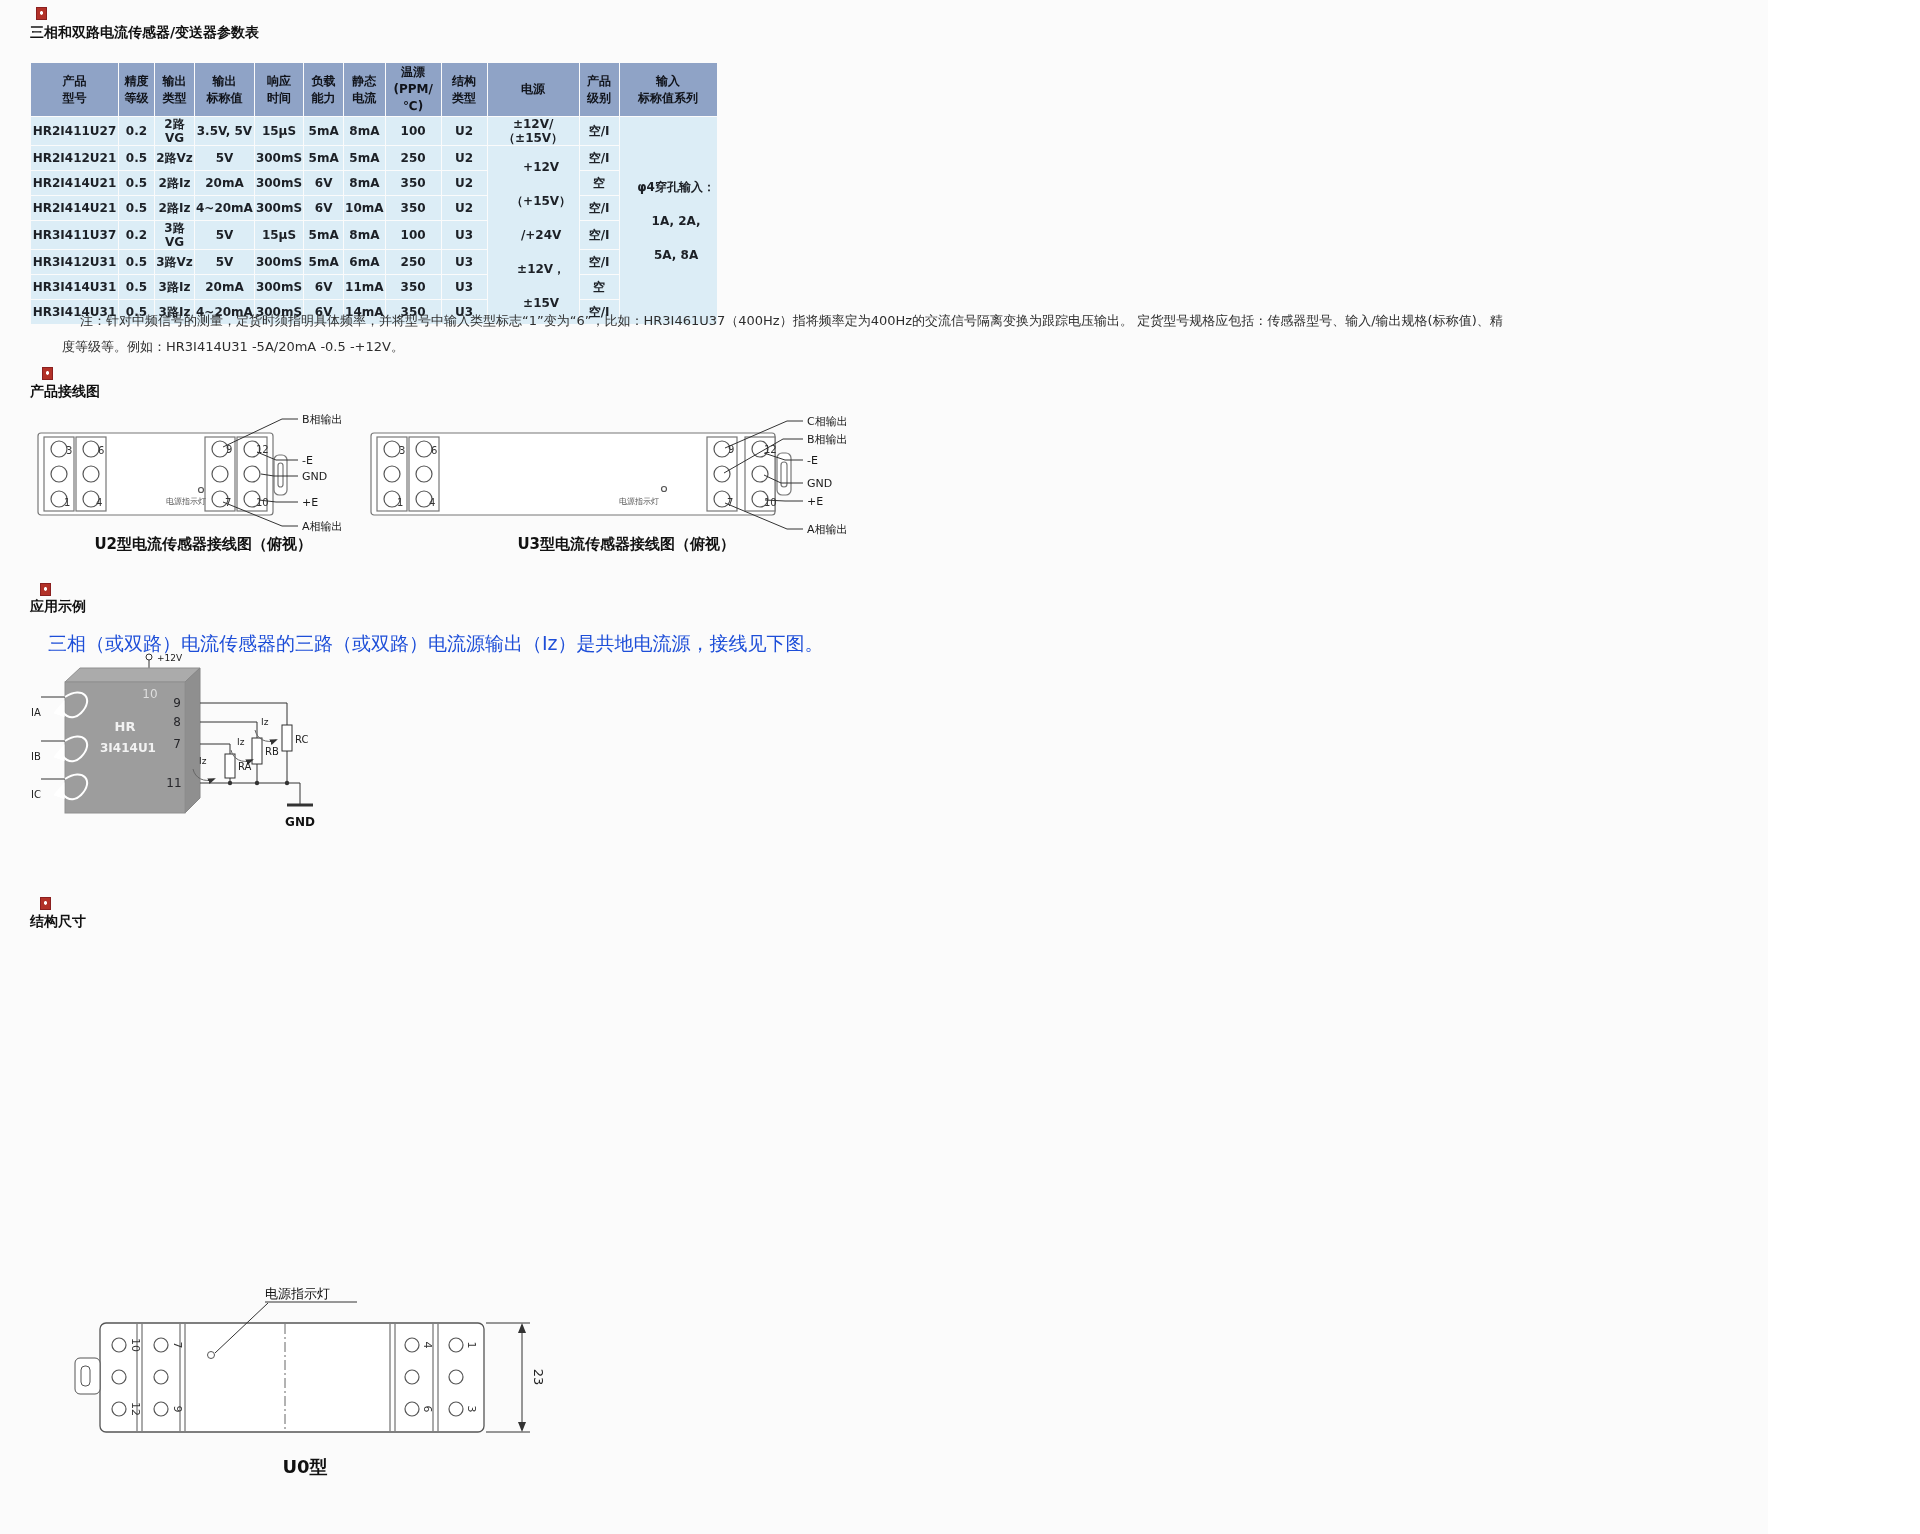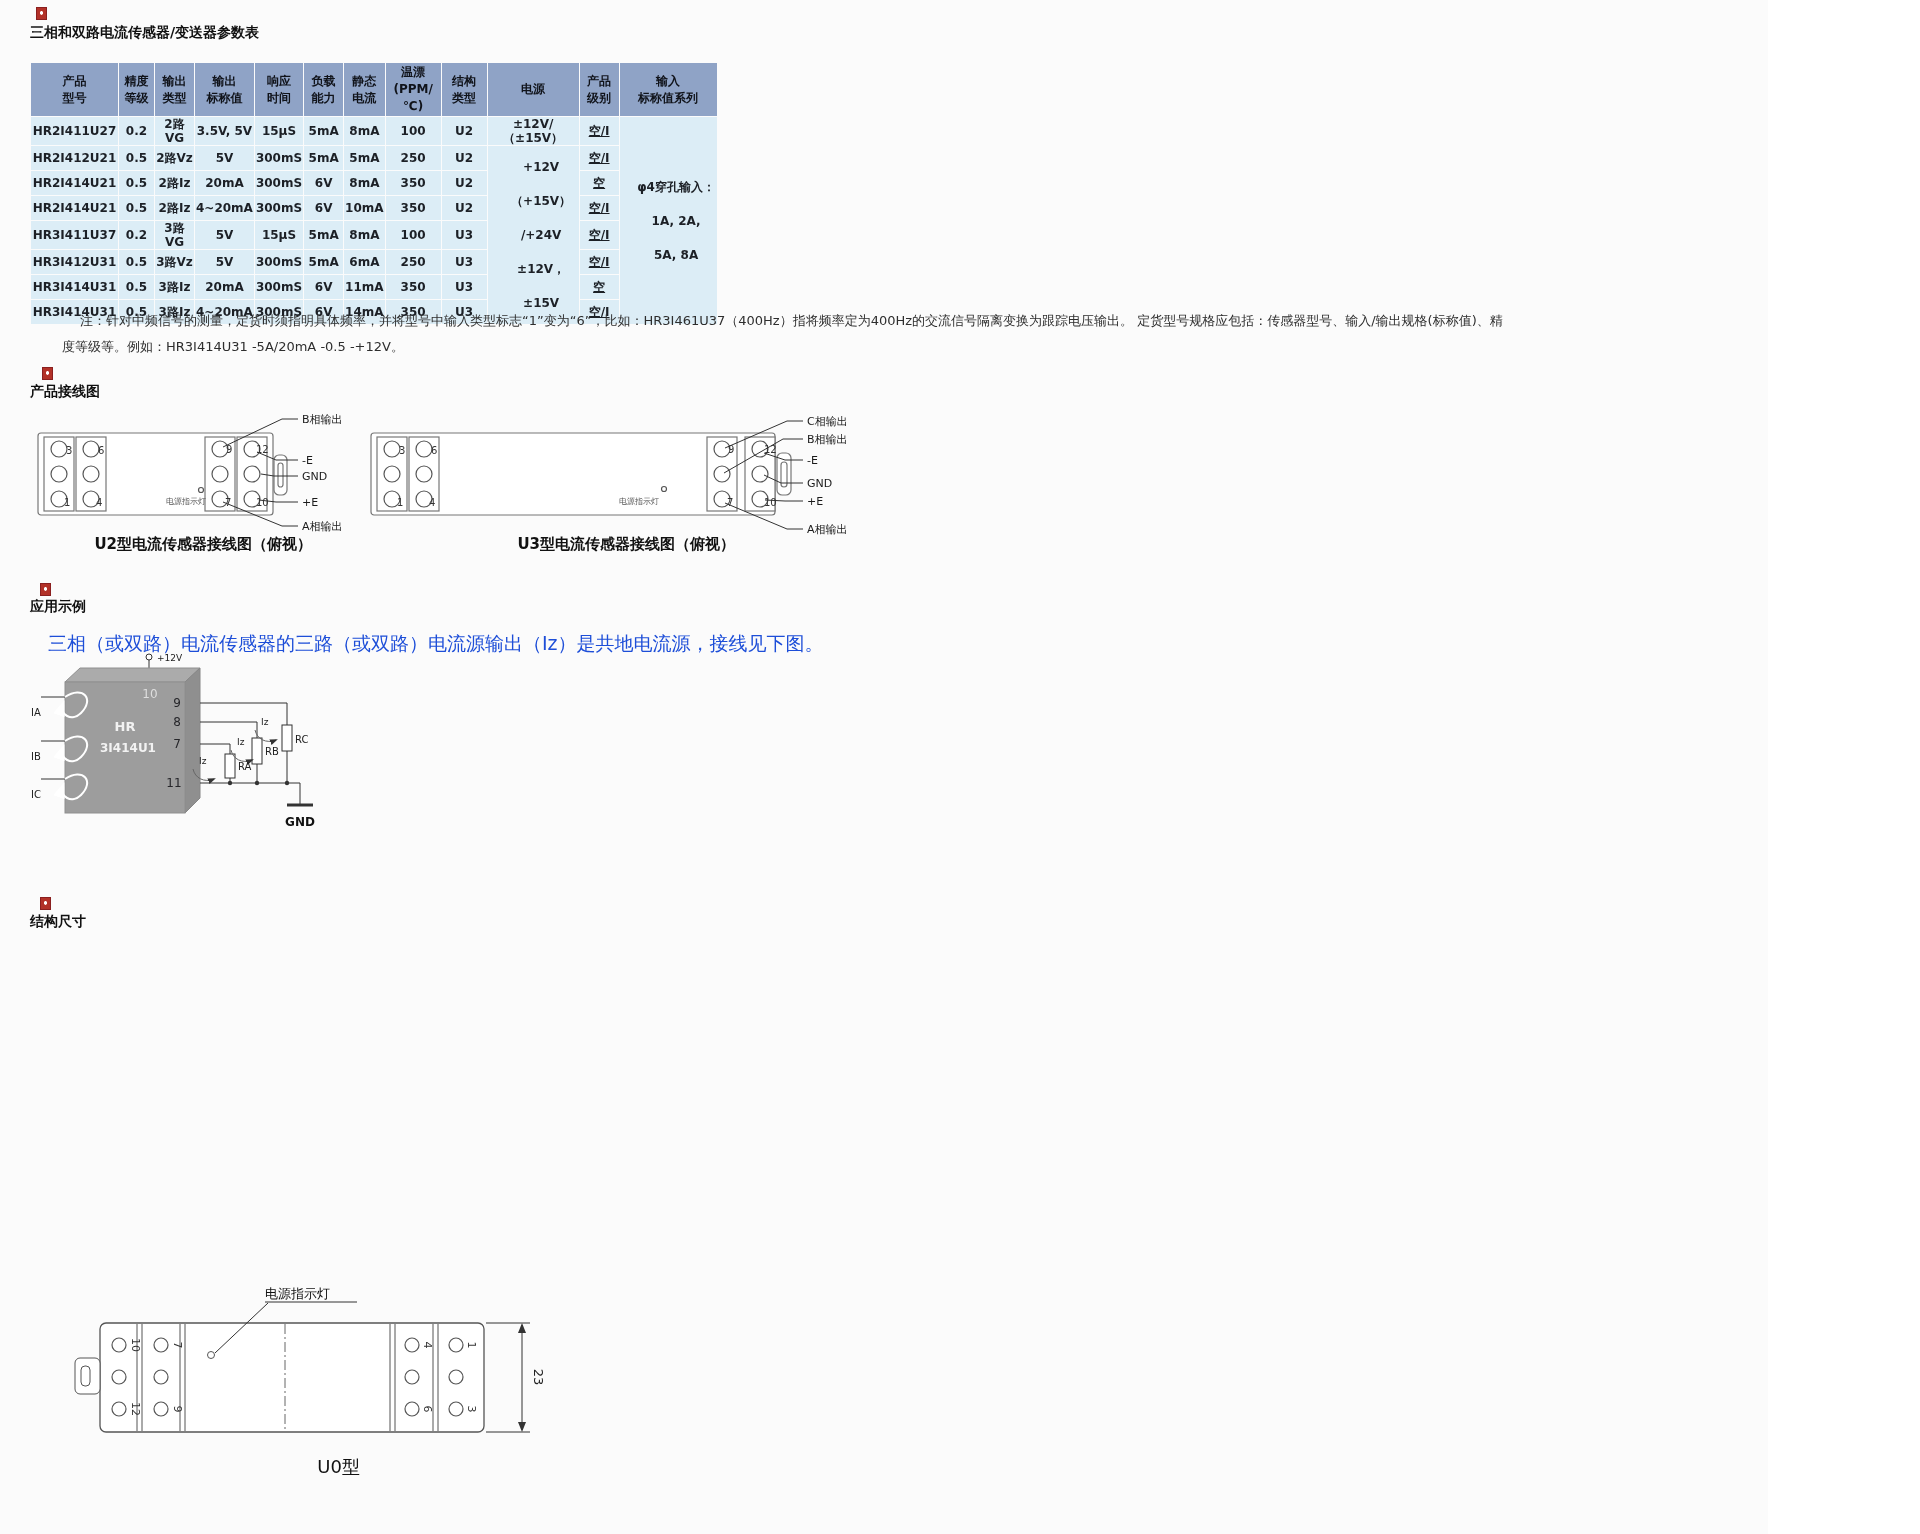--- a/index.html
+++ b/index.html
@@ -9,36 +9,36 @@
 
   .anchor-icon { position:absolute; width:11px; height:13px; border:1px solid #8a1f1f;
     background:radial-gradient(circle at 50% 45%, #ffffff 0 1.5px, #b23128 2px); }
 
   .sec-title { position:absolute; font-size:14px; font-weight:bold; color:#111; white-space:nowrap; }
 
   .ptable { position:absolute; left:30px; top:62px; border-collapse:collapse; table-layout:fixed;
     font-size:12px; font-weight:bold; color:#1c2026; text-align:center; border:1px solid #f97316; }
   .ptable th { background:#8fa3c6; border:1px solid #fbfbfb; padding:1px 1px; line-height:17px; font-size:12px; color:#10131a; }
   .ptable td { background:#dcedf6; border:1px solid #fbfbfb; height:25px; padding:0 1px; line-height:14px; }
-  .ptable .grade { text-decoration:underline; }
+  .ptable .grade { }
   .ptable .mline div { line-height:34px;margin-left:16px; }
 
   .note { position:absolute; font-size:13px; color:#2e2e2e; white-space:nowrap;margin-left:32px; }
 
   .caption { position:absolute; font-size:15px; font-weight:bold; color:#111; text-align:right; white-space:nowrap; }
   .desc { position:absolute; font-size:19px; color:#1d4ed8; white-space:nowrap;text-align:center; }
 
   svg { position:absolute; overflow:visible; }
   svg text { font-family:"DejaVu Sans", sans-serif; }
   .dlabel { font-size:14px; fill:#222; }
   .cjk-s { font-size:11px; fill:#1a1a1a; }
   .num-s { font-size:10px; fill:#333; }
 
-  .u0-caption { position:absolute; left:250px; top:1455px; width:110px; text-align:right;
-    font-size:18px; font-weight:normal; color:#111; }
+  .u0-caption { position:absolute; left:250px; top:1455px; width:110px; text-align:center;
+    font-size:18px; font-weight:bold; color:#111; }
 </style>
 </head>
 <body>
 
 <div class="page">
 
   <span class="anchor-icon" style="left:36px;top:7px;"></span>
   <div class="sec-title" style="left:30px;top:24px;">三相和双路电流传感器/变送器参数表</div>
 
   <table class="ptable">

